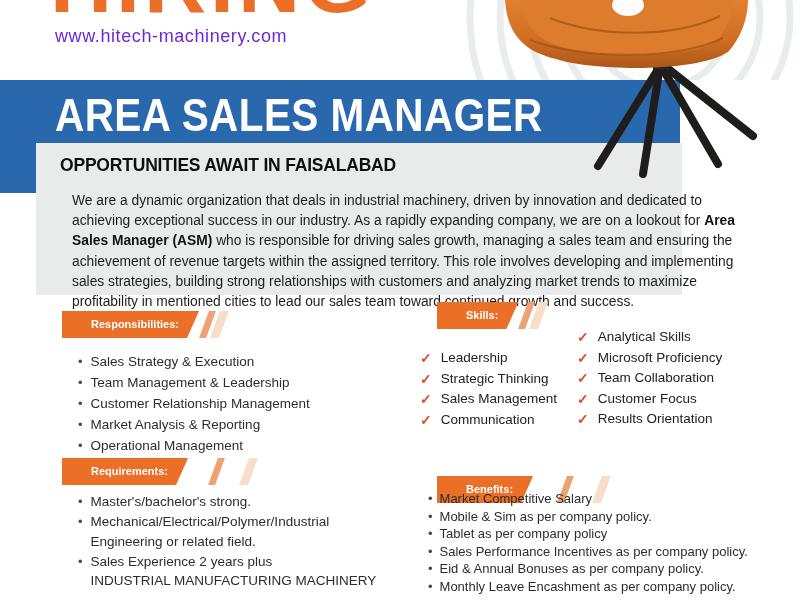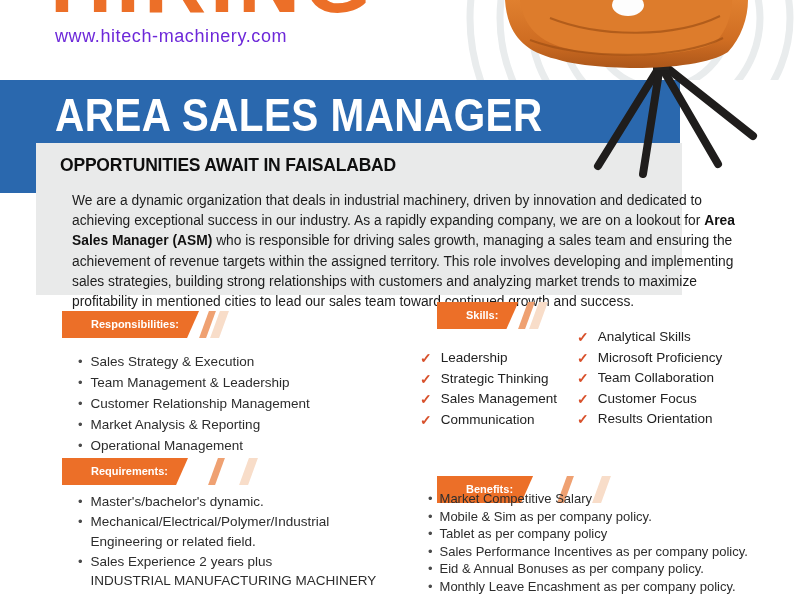--- a/index.html
+++ b/index.html
@@ -204,21 +204,21 @@
     </div>
 
   <div class="sec" style="left:62px;top:458px;gap:20px;">
     <div class="sec-box">Requirements:</div>
     <div class="stripe s1"></div>
     <div class="stripe s2"></div>
   </div>
   <div class="list bullets req" style="left:78px;top:492px;">
       <div class="li">
         <span class="marker">•</span>
-        <span class="li-text">Master's/bachelor's dynamic.</span>
+        <span class="li-text">Master's/bachelor's strong.</span>
       </div>
       <div class="li">
         <span class="marker">•</span>
         <span class="li-text">Mechanical/Electrical/Polymer/Industrial<br>Engineering or related field.</span>
       </div>
       <div class="li">
         <span class="marker">•</span>
         <span class="li-text">Sales Experience 2 years plus<br>INDUSTRIAL MANUFACTURING MACHINERY</span>
       </div>
     </div>

